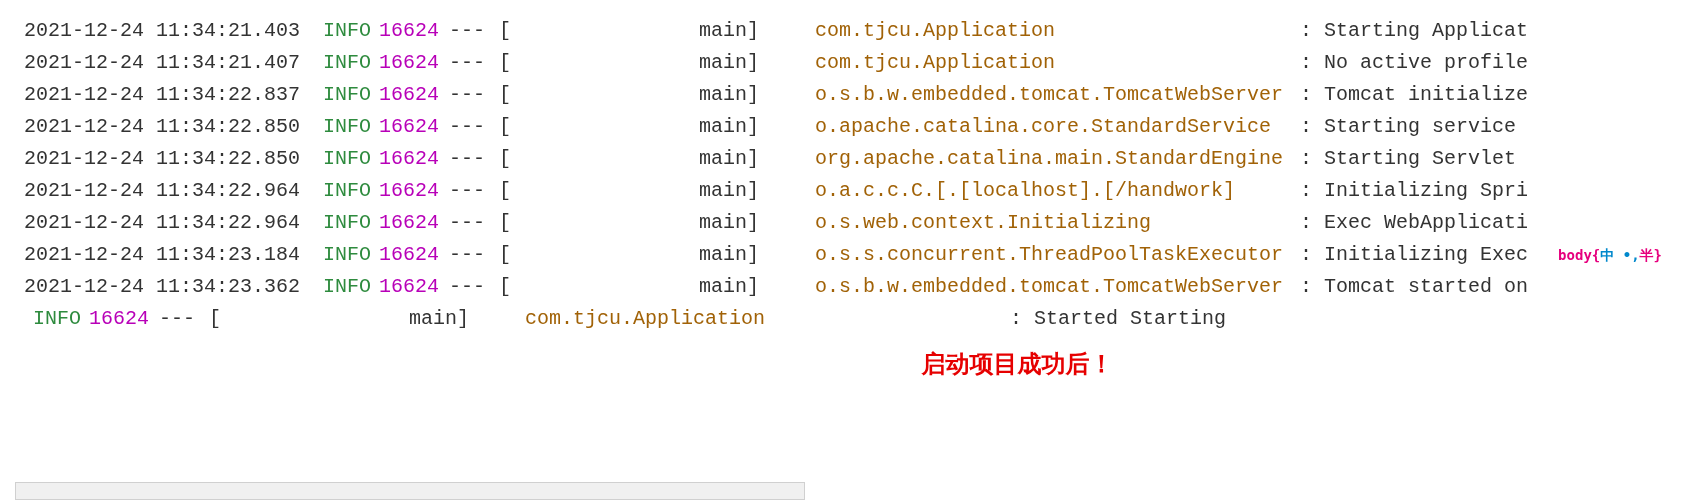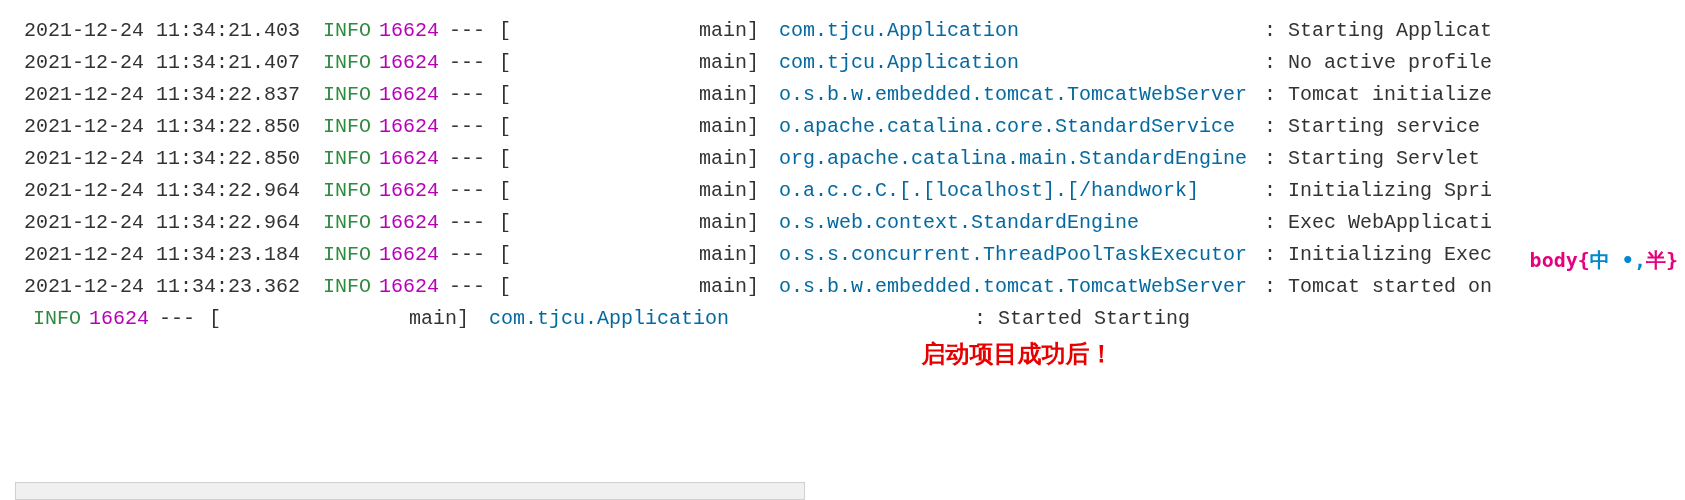--- a/index.html
+++ b/index.html
@@ -50,48 +50,49 @@
       width: 200px;
       flex-shrink: 0;
     }
     .thread {
       color: #333333;
       width: 80px;
       flex-shrink: 0;
       text-align: left;
     }
     .logger {
-      color: #0369a1;
+      color: #a16207;
       width: 485px;
       flex-shrink: 0;
+      margin-left: 36px;
     }
     .colon {
       color: #333333;
       width: 24px;
       flex-shrink: 0;
     }
     .message {
       color: #333333;
       flex-shrink: 0;
     }
     .success-banner {
       text-align: center;
       color: #e60000;
       font-family: "Microsoft YaHei", "SimHei", sans-serif;
       font-size: 24px;
       font-weight: bold;
-      margin-top: 0;
+      margin-top: 10px;
       padding-left: 350px;
     }
     .ime-overlay {
       position: absolute;
       top: 243px;
-      right: 4px;
+      right: 20px;
       font-family: "Consolas", monospace;
-      font-size: 20px;
+      font-size: 14px;
       font-weight: bold;
       background: rgba(255,255,255,0.85);
       padding: 1px 3px;
     }
     .ime-body {
       color: #e6007e;
     }
     .ime-brace {
       color: #e6007e;
     }
@@ -184,21 +185,21 @@
       <span class="colon">:</span>
       <span class="message">Initializing Spri</span>
     </div>
     <div class="log-line">
       <span class="timestamp">2021-12-24 11:34:22.964</span>
       <span class="level">INFO</span>
       <span class="pid">16624</span>
       <span class="separator">---</span>
       <span class="bracket-open">[</span>
       <span class="thread">main]</span>
-      <span class="logger">o.s.web.context.StandardEngine</span>
+      <span class="logger">o.s.web.context.Initializing</span>
       <span class="colon">:</span>
       <span class="message">Exec WebApplicati</span>
     </div>
     <div class="log-line">
       <span class="timestamp">2021-12-24 11:34:23.184</span>
       <span class="level">INFO</span>
       <span class="pid">16624</span>
       <span class="separator">---</span>
       <span class="bracket-open">[</span>
       <span class="thread">main]</span>

